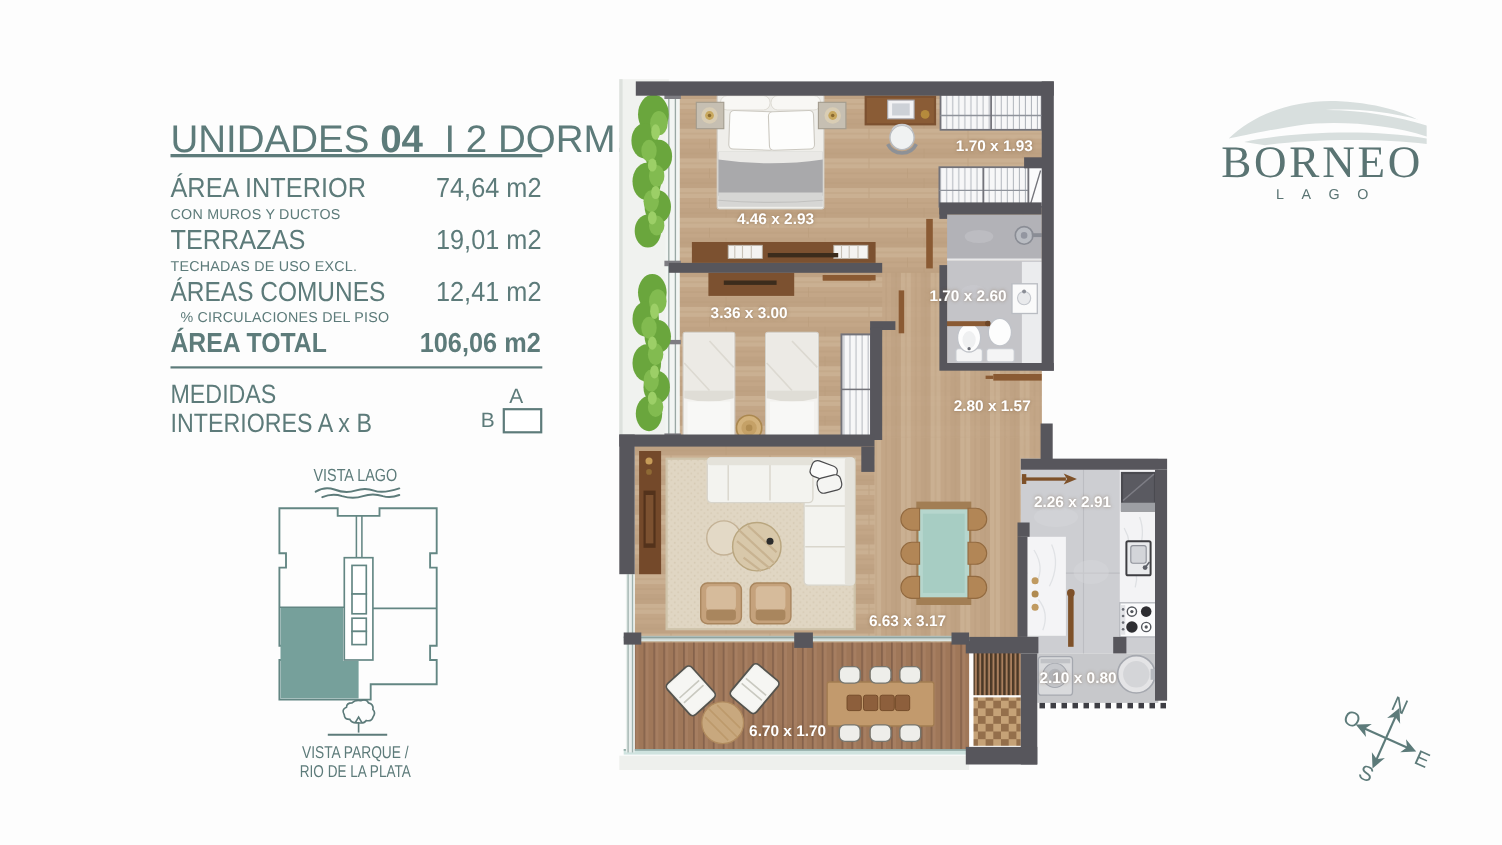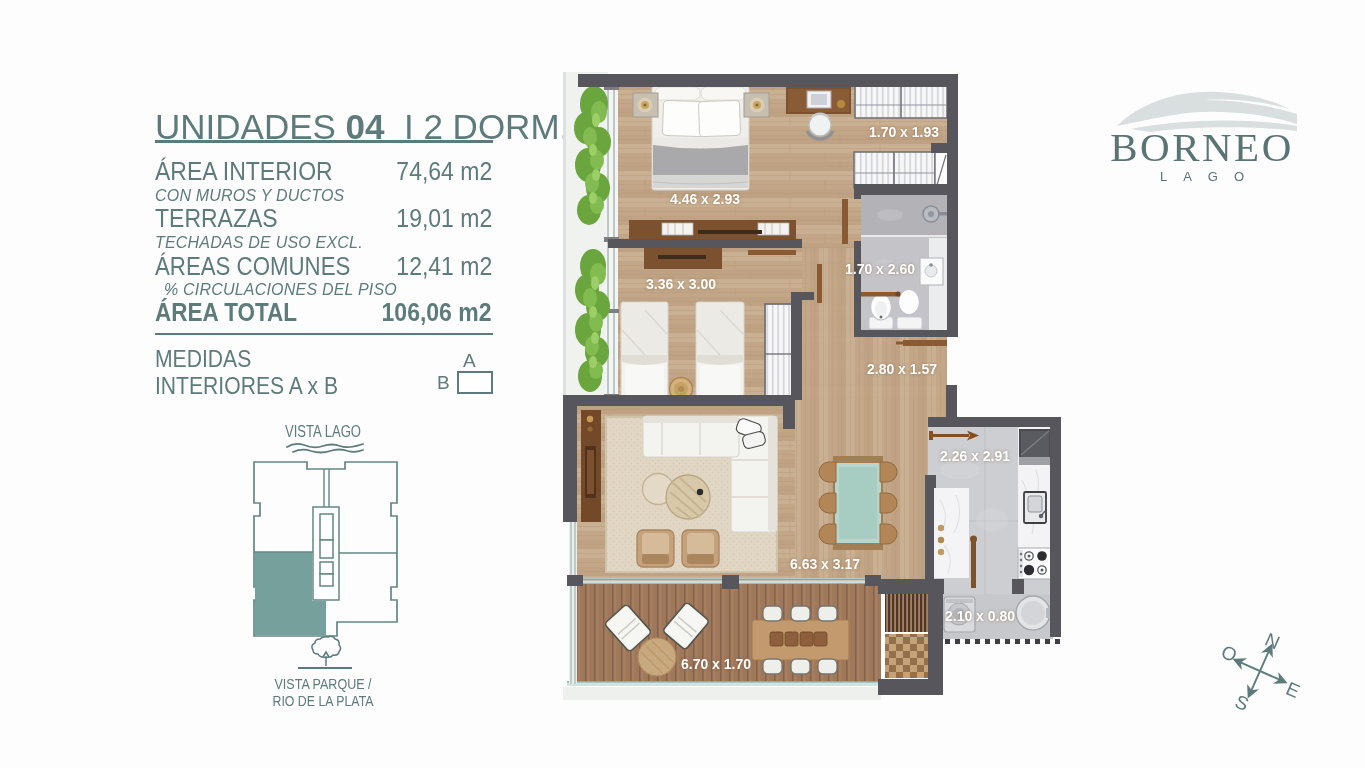--- a/index.html
+++ b/index.html
@@ -1,20 +1,20 @@
 <!DOCTYPE html>
 <html><head>
 <meta charset="utf-8">
 <style>
   html,body{margin:0;padding:0;}
   body{width:1365px;height:768px;background:#fdfdfd;position:relative;overflow:hidden;
        font-family:"Liberation Sans",sans-serif;}
   .tl{position:absolute;color:#5d7b7a;}
   .big{font-size:25px;letter-spacing:0px;}
-  .small{font-size:16px;letter-spacing:0.2px;font-style:italic;}
+  .small{font-size:13px;letter-spacing:0.2px;}
   .val{position:absolute;color:#5d7b7a;text-align:right;right:873px;transform:scaleX(0.92);transform-origin:100% 0;}
 </style>
 </head>
 <body>
 
 <div id="panel">
 
   <div class="tl" style="left:155px;top:107px;font-size:35px;">UNIDADES&nbsp;<b>04</b>&nbsp;&nbsp;I&nbsp;2&nbsp;DORM.</div>
 
   <div style="position:absolute;left:155px;top:140px;width:338px;height:2.5px;background:#5d7b7a;"></div>

